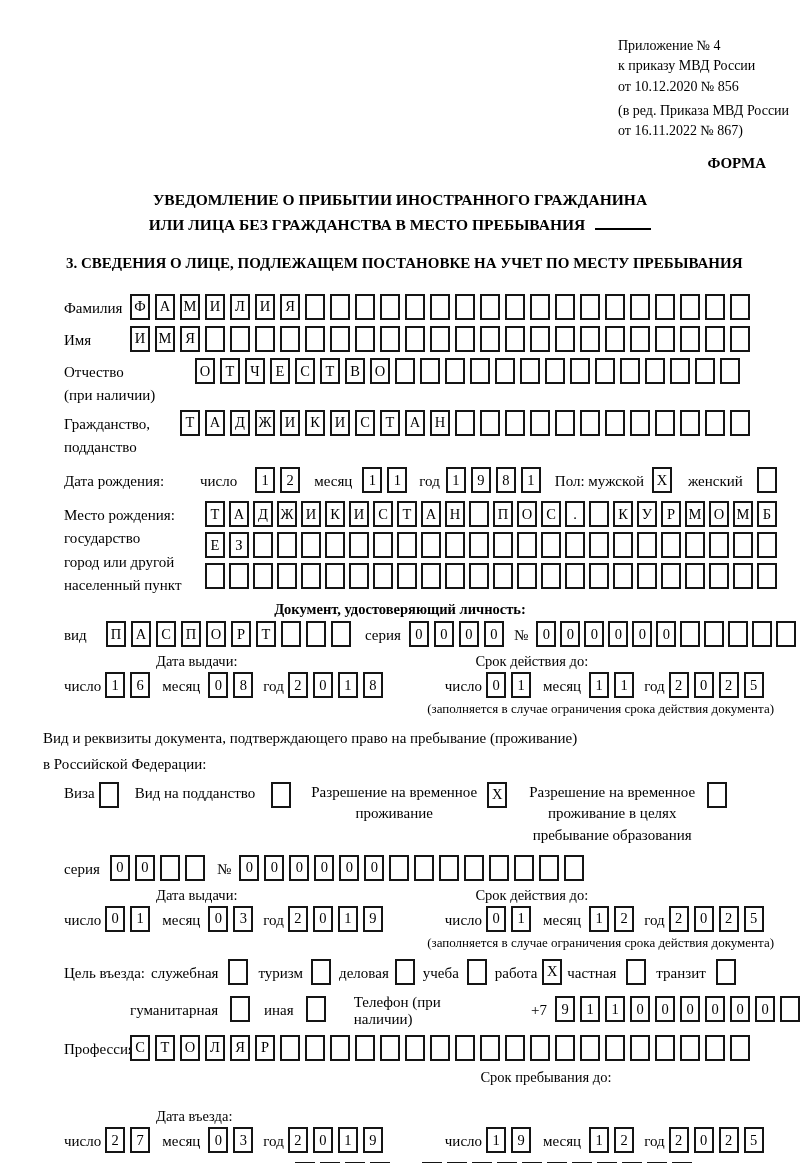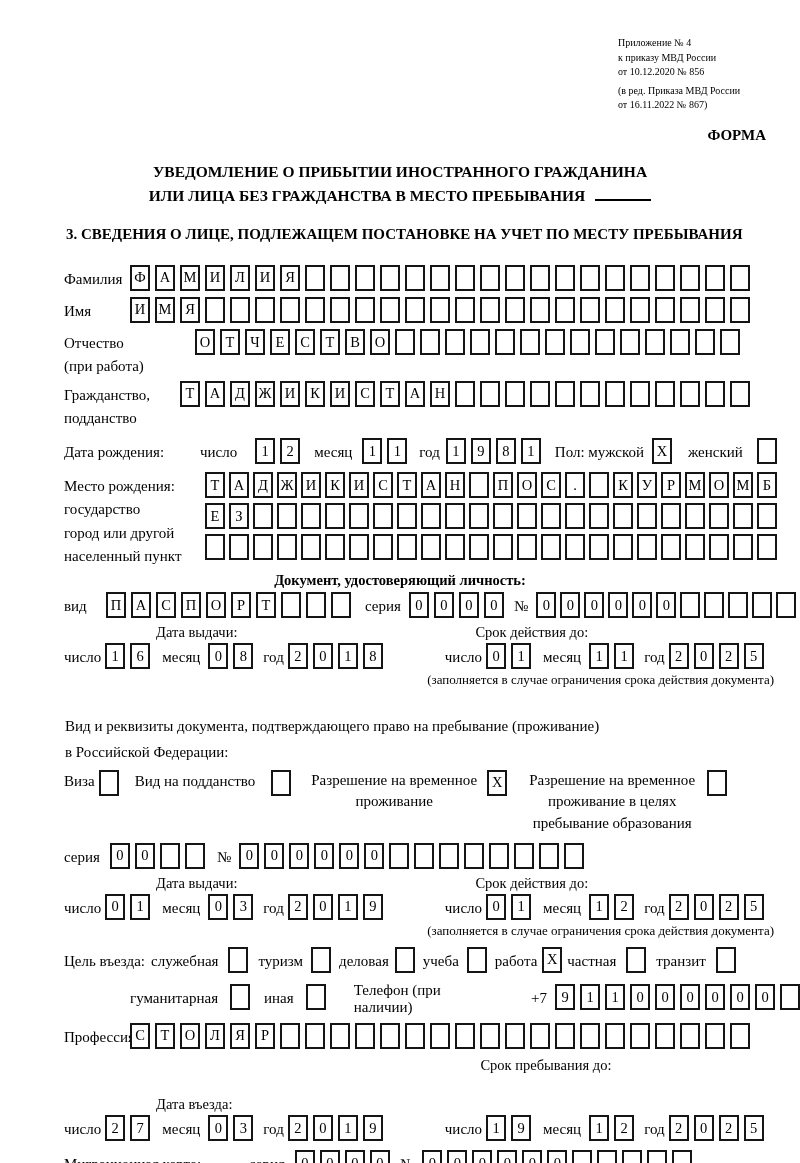--- a/index.html
+++ b/index.html
@@ -3,42 +3,42 @@
 <meta charset="utf-8">
 <style>
   * { margin:0; padding:0; box-sizing:border-box; }
   html,body { background:#888; }
   .page {
     position:relative; width:800px; height:1163px; margin:0 auto;
     background:#fff; color:#000;
     font-family:"Liberation Serif","DejaVu Serif",serif;
     font-size:15px; overflow:hidden;
   }
-  .hdr { padding-top:36px; margin-left:618px; font-size:10px; line-height:1.45; }
+  .hdr { padding-top:36px; margin-left:618px; font-size:14px; line-height:1.45; }
   .hdr .sub { margin-top:4px; }
   .forma { margin-top:14px; text-align:right; padding-right:34px; font-weight:bold; font-size:15px; }
   .title { margin-top:16px; text-align:center; font-weight:bold; font-size:15.5px; line-height:1.55; }
   .blank-line { display:inline-block; width:56px; height:14px; border-bottom:2px solid #000; margin-left:10px; }
   .sec-heading { margin-top:18px; padding-left:66px; font-weight:bold; font-size:15px; }
   .row { display:flex; align-items:flex-start; padding-left:64px; margin-top:6px; }
   .row.center-v { align-items:center; }
   .lblcol { flex:0 0 auto; padding-top:3px; line-height:1.55; }
   .cells { display:flex; gap:5px; flex:0 0 auto; }
   .cells.g4 { gap:4px; }
   .cell {
     width:20px; height:26px; border:2px solid #151515;
     display:flex; align-items:center; justify-content:center;
     font-size:14.5px; background:#fff; flex:0 0 auto;
   }
   .stack { display:flex; flex-direction:column; gap:5px; }
   .inline-lbl { padding-top:3px; }
   .doc-heading { margin-top:4px; text-align:center; font-weight:bold; font-size:14.5px; }
   .dr-headers { display:flex; padding-left:64px; margin-top:6px; font-size:14.5px; }
   .note { padding-left:64px; margin-top:3px; font-size:13px; text-align:right; padding-right:26px; }
-  .intro { padding-left:65px; margin-top:25px; font-size:15px; line-height:1.75; }
+  .intro { padding-left:43px; margin-top:8px; font-size:15px; line-height:1.75; }
   .chk-group { display:flex; align-items:flex-start; }
   .chk-group .glabel { text-align:center; line-height:1.45; }
   .w66 { width:66px; } .w131 { width:131px; } .w116 { width:116px; } .w141 { width:141px; }
 </style>
 </head>
 <body>
 
 <div class="page">
 
   <div class="hdr">
@@ -117,21 +117,21 @@
         <span class="cell"></span>
         <span class="cell"></span>
         <span class="cell"></span>
         <span class="cell"></span>
       </div>
   </div>
 
   <div class="row">
     <div class="lblcol w131">
       <div>Отчество</div>
-      <div>(при работа)</div>
+      <div>(при наличии)</div>
     </div>
     <div class="cells">
         <span class="cell">О</span>
         <span class="cell">Т</span>
         <span class="cell">Ч</span>
         <span class="cell">Е</span>
         <span class="cell">С</span>
         <span class="cell">Т</span>
         <span class="cell">В</span>
         <span class="cell">О</span>

